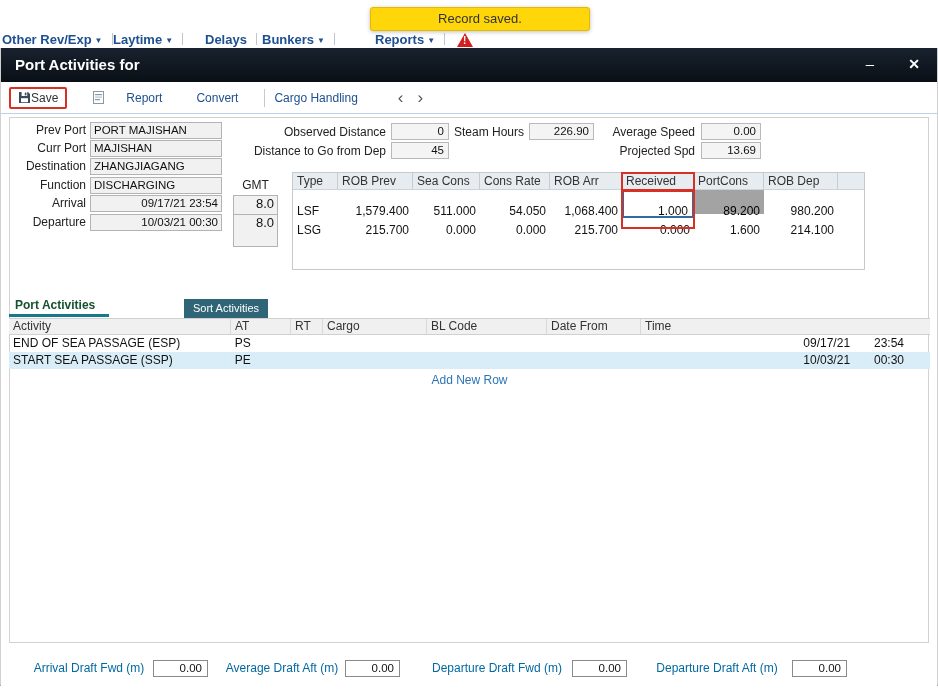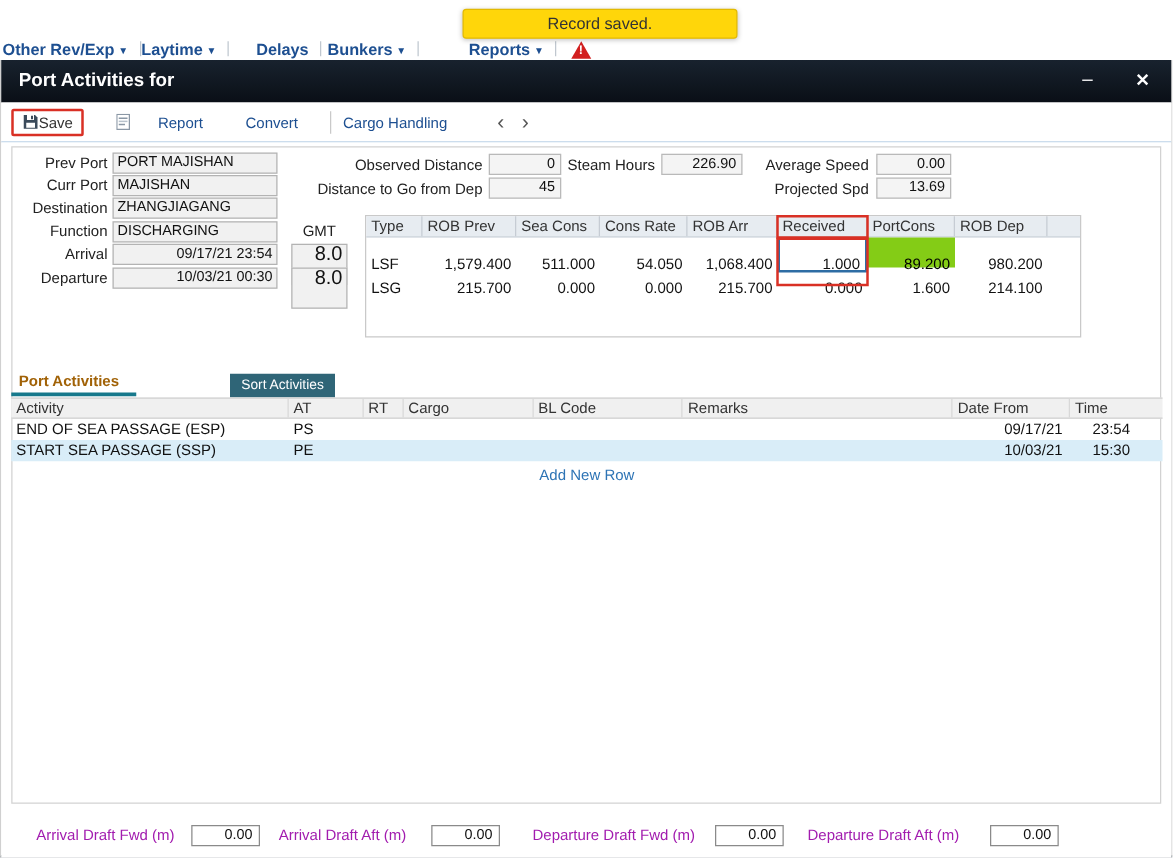--- a/index.html
+++ b/index.html
@@ -37,61 +37,61 @@
 
   
   .content { position:relative; height:572px; background:#fff;text-decoration:underline; }
   .main-box { position:absolute; left:8px; top:3px; width:920px; height:526px; border:1px solid #d2d2d2; }
 
   
   .flabel { position:absolute; left:0; width:85px; text-align:right; font-size:12px; color:#222; line-height:17px; }
   .finput { position:absolute; left:89px; width:132px; height:17px; background:#f1f1f1; border:1px solid #b3b3b3; font-size:11.5px; line-height:15px; padding:0 3px; color:#111; }
   .finput.right { text-align:right; }
   .gmt-label { position:absolute; left:232px; top:63px; width:45px; text-align:center; font-size:12px; color:#222; line-height:17px; }
-  .ginput { position:absolute; left:232px; width:45px; height:33px; background:#f1f1f1; border:1px solid #b3b3b3; font-size:16px; line-height:15px; padding:0 3px; text-align:right; color:#111; }
+  .ginput { position:absolute; left:232px; width:45px; height:33px; background:#f1f1f1; border:1px solid #b3b3b3; font-size:13px; line-height:15px; padding:0 3px; text-align:right; color:#111; }
 
   
   .slabel { position:absolute; text-align:right; font-size:12px; color:#222; line-height:17px; }
   .sinput { position:absolute; height:17px; background:#f4f4f4; border:1px solid #b9b9b9; font-size:11.5px; line-height:15px; padding:0 4px; text-align:right; color:#111; }
 
   
   .btable { position:absolute; left:291px; top:58px; width:573px; height:98px; border:1px solid #c9c9c9; background:#fff; }
   .brow { display:flex; }
   .bhead { height:17px; background:#e7ecf1; border-bottom:1px solid #cdd3da; }
   .hcell { font-size:12px; color:#333; line-height:16px; padding:0 4px; border-right:1px solid #c6ccd4; }
   .bdata { height:19px; }
   .cell { font-size:12px; color:#111; line-height:19px; padding:12px 4px; }
   .num { text-align:right; }
   .c-type{width:45px}.c-robprev{width:75px}.c-seacons{width:67px}.c-consrate{width:70px}
   .c-robarr{width:72px}.c-received{width:72px}.c-portcons{width:70px}.c-robdep{width:74px}.c-fill{flex:1;border-right:none}
   .cell-focus { background:#fff; border:2px solid #2e6da4; line-height:14px; }
-  .cell-selected { background:#84cc16; color:#000; }
+  .cell-selected { background:#a3a3a3; color:#000; }
   .red-box { position:absolute; border:2px solid #d93025; pointer-events:none; }
   .rb-head { left:328px; top:-1px; width:74px; height:19px; }
   .rb-cells { left:328px; top:17px; width:74px; height:39px; }
 
   
-  .tab-active { position:absolute; left:14px; top:184px; font-size:12px; font-weight:bold; color:#a16207; cursor:pointer; }
+  .tab-active { position:absolute; left:14px; top:184px; font-size:12px; font-weight:bold; color:#14532d; cursor:pointer; }
   .tab-underline { position:absolute; left:8px; top:200px; width:100px; height:3px; background:#17798c; }
   .sort-btn { position:absolute; left:183px; top:185px; width:84px; height:19px; background:#2f6577; color:#fff; font-size:11px; text-align:center; line-height:19px; cursor:pointer; }
 
   
   .ahead { position:absolute; left:8px; top:204px; width:921px; height:17px; display:flex; background:#f0f0f0; border-top:1px solid #d0d0d0; border-bottom:1px solid #d0d0d0; }
   .ahcell { font-size:12px; color:#333; line-height:15px; padding:0 4px; border-right:1px solid #d8d8d8; }
   .arow { position:absolute; left:8px; width:921px; height:17px; display:flex; }
   .arow.alt { background:#d9edf8; }
   .acell { font-size:12px; color:#111; line-height:17px; padding:0 4px; }
   .a-activity{width:222px}.a-at{width:60px}.a-rt{width:32px}.a-cargo{width:104px}
   .a-bl{width:120px}.a-remarks{width:216px}.a-date{width:94px}.a-time{width:74px}
   .a-date.val { text-align:right; padding-right:6px; }
   .a-time.val { text-align:right; padding-right:26px; }
   .add-row { position:absolute; left:8px; top:259px; width:921px; text-align:center; font-size:12px; color:#2e74b5; cursor:pointer; }
 
   
-  .dlabel { position:absolute; top:546px; font-size:12px; color:#a21caf; text-align:left; line-height:17px; }
+  .dlabel { position:absolute; top:546px; font-size:12px; color:#0369a1; text-align:center; line-height:17px; }
   .dinput { position:absolute; top:546px; width:55px; height:17px; border:1px solid #8a8a8a; background:#fff; font-size:11.5px; line-height:15px; text-align:right; padding:0 5px; color:#111; }
 </style>
 </head>
 <body>
 
 <div class="screen">
 
   <div class="menu-bar">
     <span class="menu-item" style="left:2px"><span>Other Rev/Exp</span><span class="caret">▼</span></span>
     <span class="menu-item" style="left:113px"><span>Laytime</span><span class="caret">▼</span></span>
@@ -207,21 +207,20 @@
       <span class="tab-active">Port Activities</span>
       <span class="tab-underline"></span>
       <span class="sort-btn">Sort Activities</span>
 
       <div class="ahead">
         <span class="ahcell a-activity">Activity</span>
         <span class="ahcell a-at">AT</span>
         <span class="ahcell a-rt">RT</span>
         <span class="ahcell a-cargo">Cargo</span>
         <span class="ahcell a-bl">BL Code</span>
-        <span class="ahcell a-remarks">Remarks</span>
         <span class="ahcell a-date">Date From</span>
         <span class="ahcell a-time" style="border-right:none">Time</span>
       </div>
       <div class="arow" style="top:221px">
         <span class="acell a-activity">END OF SEA PASSAGE (ESP)</span>
         <span class="acell a-at">PS</span>
         <span class="acell a-rt"></span>
         <span class="acell a-cargo"></span>
         <span class="acell a-bl"></span>
         <span class="acell a-remarks"></span>
@@ -229,27 +228,27 @@
         <span class="acell a-time val">23:54</span>
       </div>
       <div class="arow alt" style="top:238px">
         <span class="acell a-activity">START SEA PASSAGE (SSP)</span>
         <span class="acell a-at">PE</span>
         <span class="acell a-rt"></span>
         <span class="acell a-cargo"></span>
         <span class="acell a-bl"></span>
         <span class="acell a-remarks"></span>
         <span class="acell a-date val">10/03/21</span>
-        <span class="acell a-time val">15:30</span>
+        <span class="acell a-time val">00:30</span>
       </div>
       <div class="add-row">Add New Row</div>
 
       <span class="dlabel" style="left:28px;width:120px">Arrival Draft Fwd (m)</span>
       <div class="dinput" style="left:152px">0.00</div>
-      <span class="dlabel" style="left:222px;width:118px">Arrival Draft Aft (m)</span>
+      <span class="dlabel" style="left:222px;width:118px">Average Draft Aft (m)</span>
       <div class="dinput" style="left:344px">0.00</div>
       <span class="dlabel" style="left:425px;width:142px">Departure Draft Fwd (m)</span>
       <div class="dinput" style="left:571px">0.00</div>
       <span class="dlabel" style="left:645px;width:142px">Departure Draft Aft (m)</span>
       <div class="dinput" style="left:791px">0.00</div>
     </div>
   </div>
 </div>
 
 </body></html>

